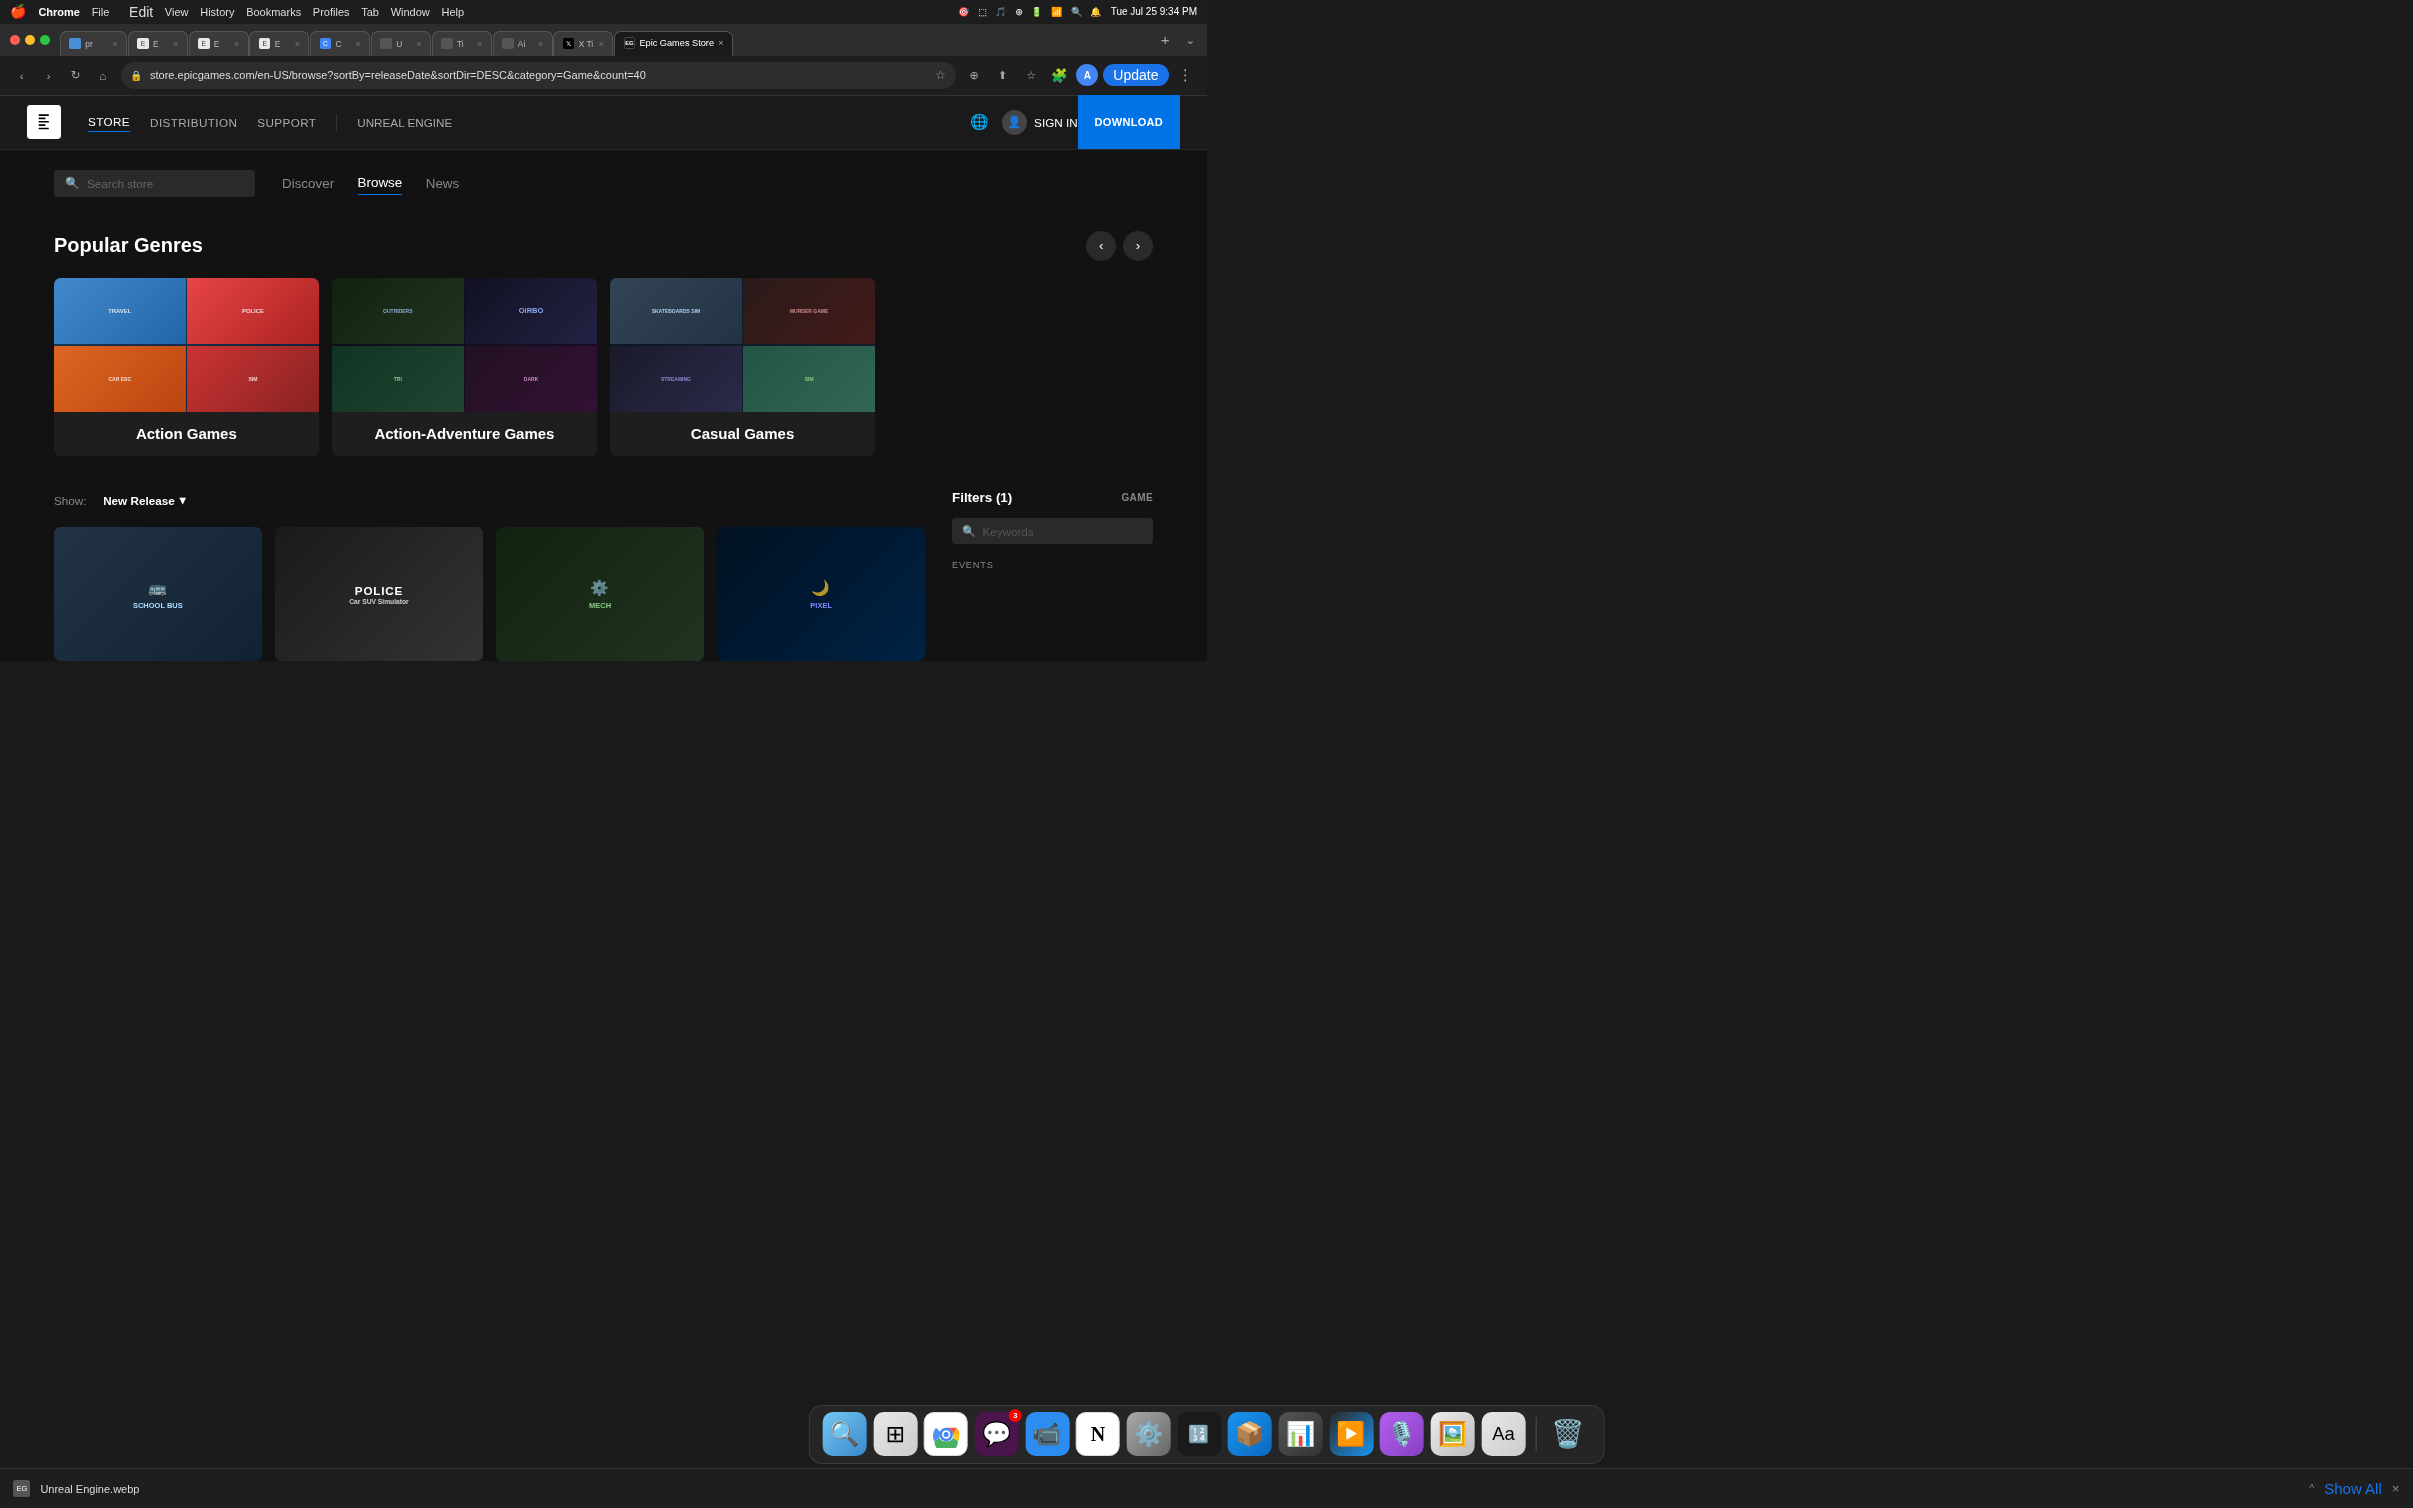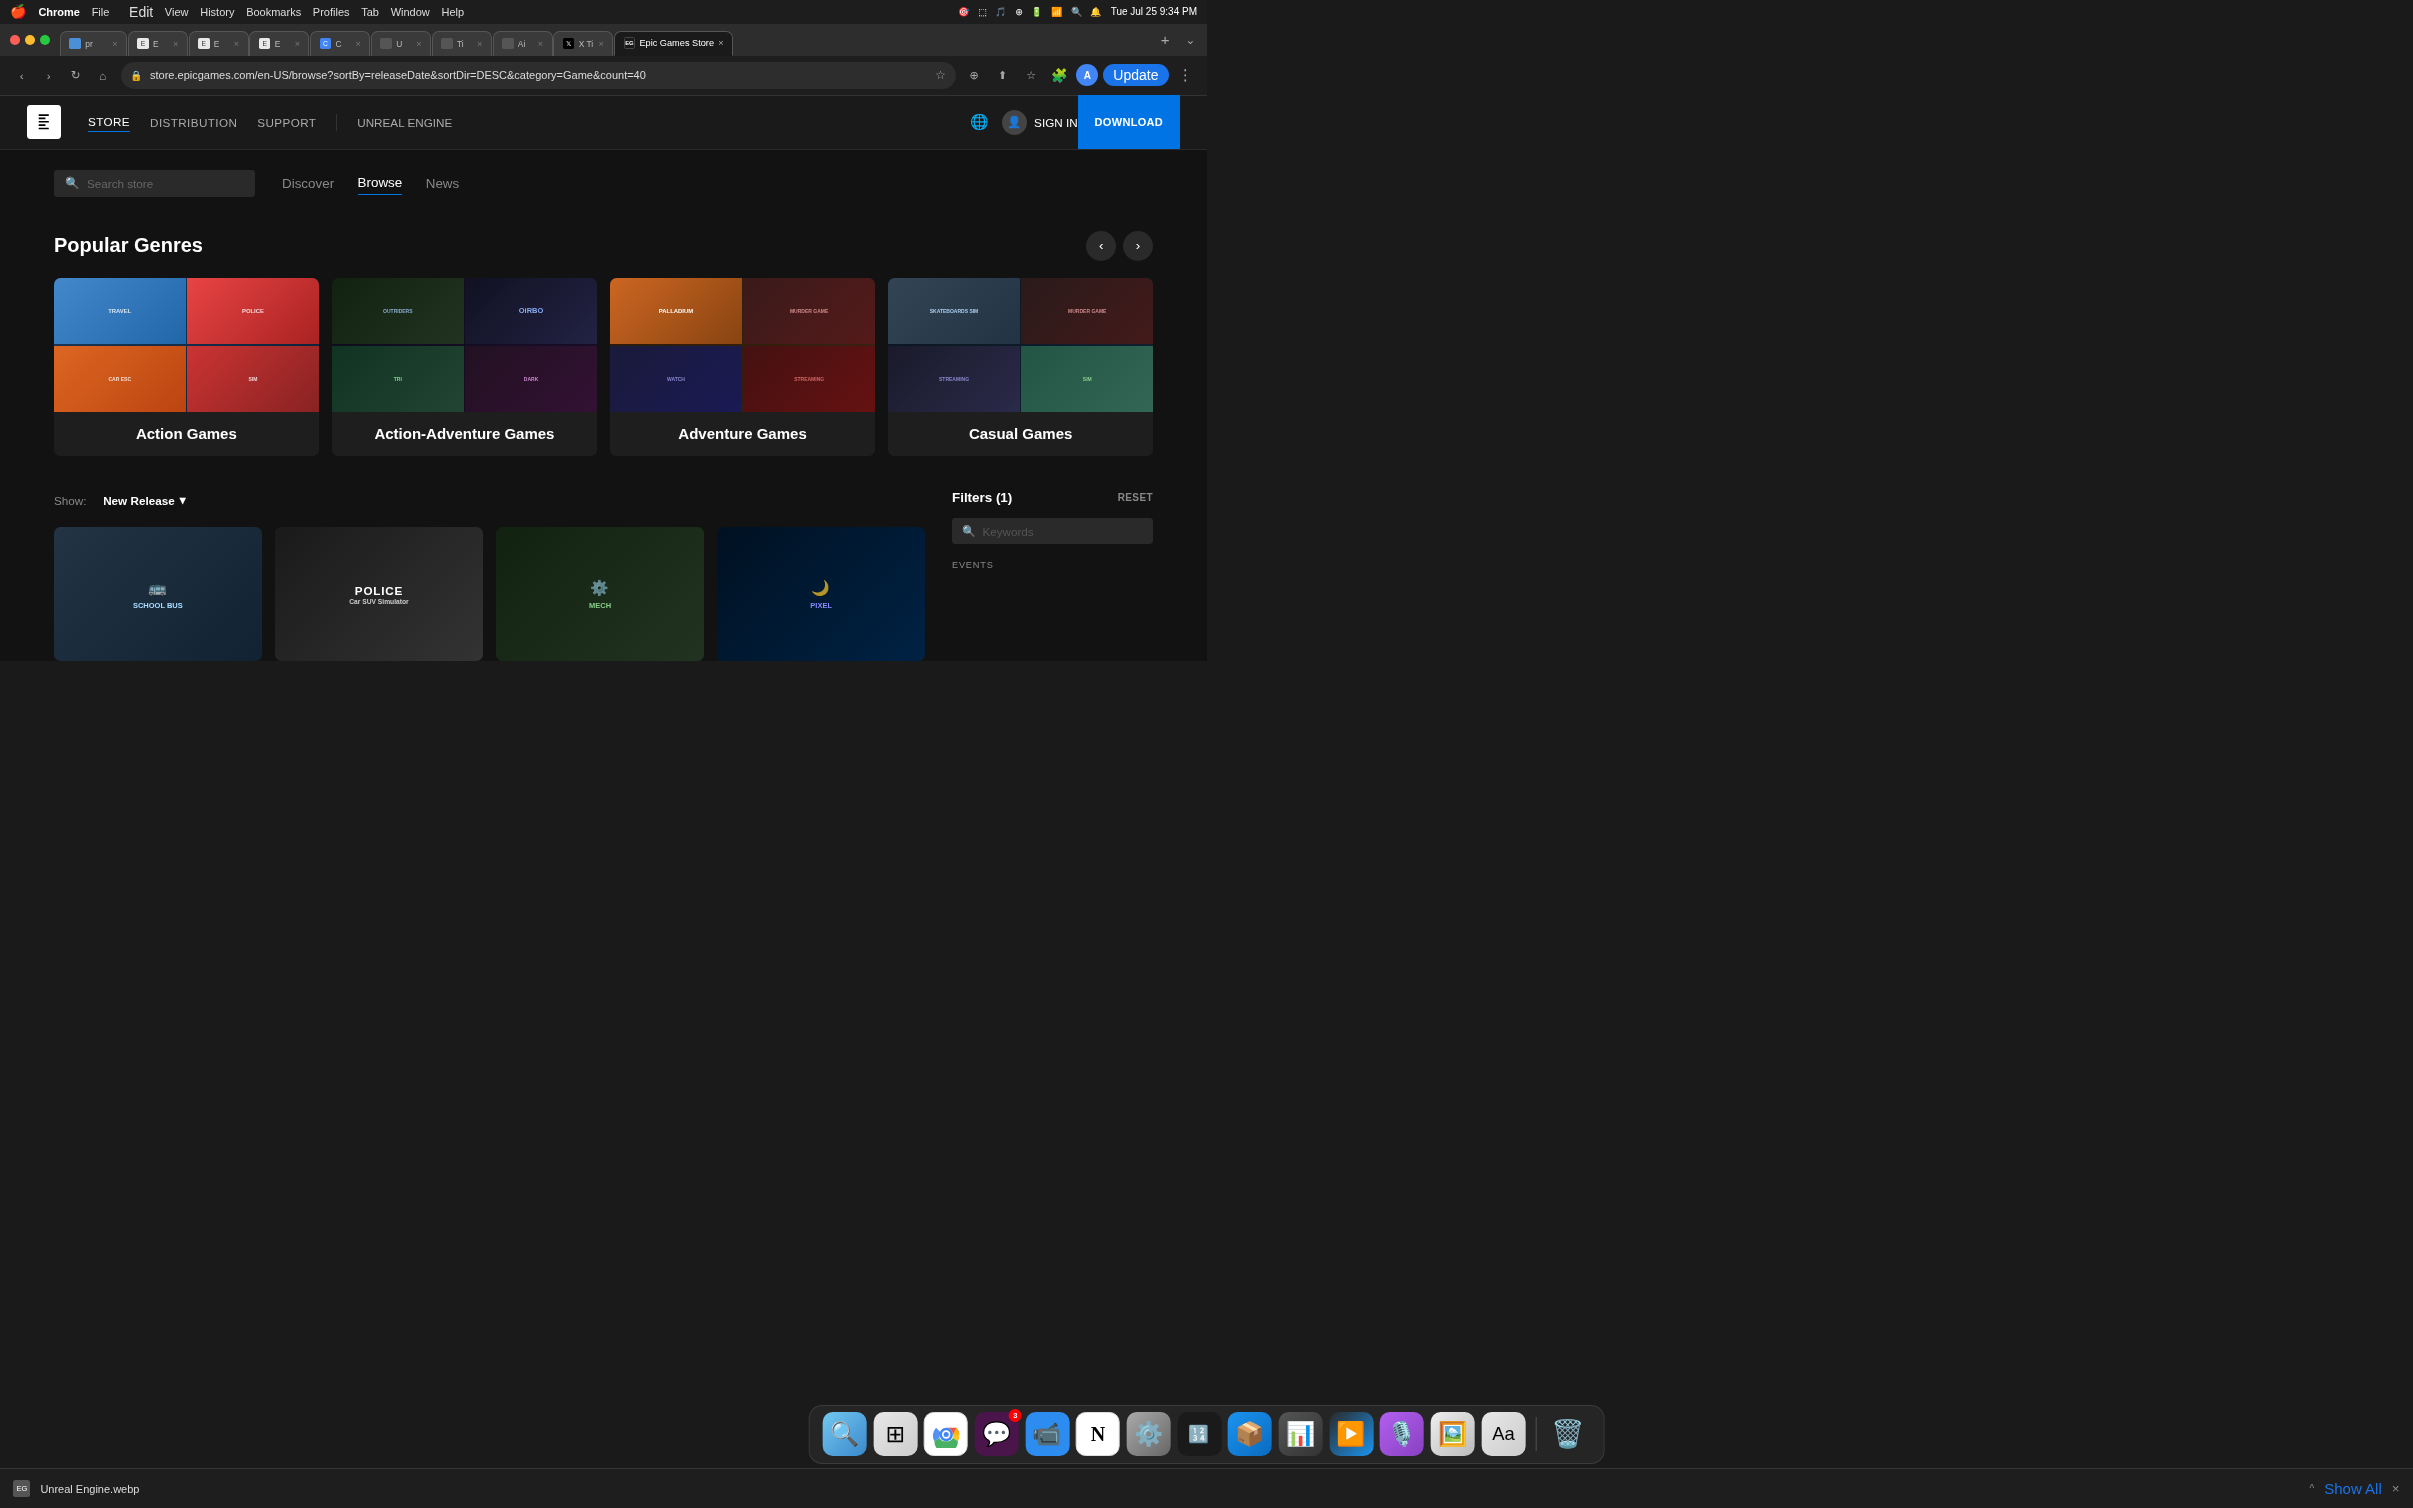--- a/index.html
+++ b/index.html
@@ -701,31 +701,20 @@
         <div class="collage">
           <div class="collage-cell cell-out" style="font-size:5px; color:#88aacc;">OUTRIDERS</div>
           <div class="collage-cell cell-oirbo" style="font-size:7.5px; color:#88aaee;">OiRBO</div>
           <div class="collage-cell cell-tri" style="font-size:5px; color:#88cc88;">TRI</div>
           <div class="collage-cell cell-dark" style="font-size:5px; color:#cc88cc;">DARK</div>
         </div>
       </div>
       <div class="genre-card-label">Action-Adventure Games</div>
     </div>
 
-    <div class="genre-card">
-      <div class="genre-card-img genre-img-adventure">
-        <div class="collage">
-          <div class="collage-cell cell-palladium" style="font-size:5.9px; color:#fff;">PALLADIUM</div>
-          <div class="collage-cell cell-murder1" style="font-size:5px; color:#cc8888;">MURDER GAME</div>
-          <div class="collage-cell cell-watch" style="font-size:5px; color:#8888cc;">WATCH</div>
-          <div class="collage-cell cell-adv" style="font-size:5px; color:#cc6666;">STREAMING</div>
-        </div>
-      </div>
-      <div class="genre-card-label">Adventure Games</div>
-    </div>
 
     <div class="genre-card">
       <div class="genre-card-img genre-img-casual">
         <div class="collage">
           <div class="collage-cell cell-skate" style="font-size:5px; color:#aaccee;">SKATEBOARDS SIM</div>
           <div class="collage-cell cell-murder2" style="font-size:5px; color:#cc8888;">MURDER GAME</div>
           <div class="collage-cell cell-stream" style="font-size:5px; color:#8888cc;">STREAMING</div>
           <div class="collage-cell cell-sim" style="font-size:5px; color:#88cc88;">SIM</div>
         </div>
       </div>
@@ -776,21 +765,21 @@
               <div style="font-size:7.5px; margin-top:3.4px; color:#8888ff;">PIXEL</div>
             </div>
           </div>
         </div>
       </div>
     </div>
 
     <div class="filters-panel">
       <div class="filters-header">
         <span class="filters-title">Filters (1)</span>
-        <button class="reset-btn">RESET</button>
+        <button class="reset-btn">GAME</button>
       </div>
       <div class="keywords-search">
         <span style="color:#666; font-size:11px;">🔍</span>
         <input class="keywords-input" type="text" placeholder="Keywords" style="">
       </div>
       <div style="margin-top:16px; color:#888; font-size:9.2px; text-transform:uppercase; letter-spacing:0.8px;">EVENTS</div>
     </div>
   </div>
 
 </div>

